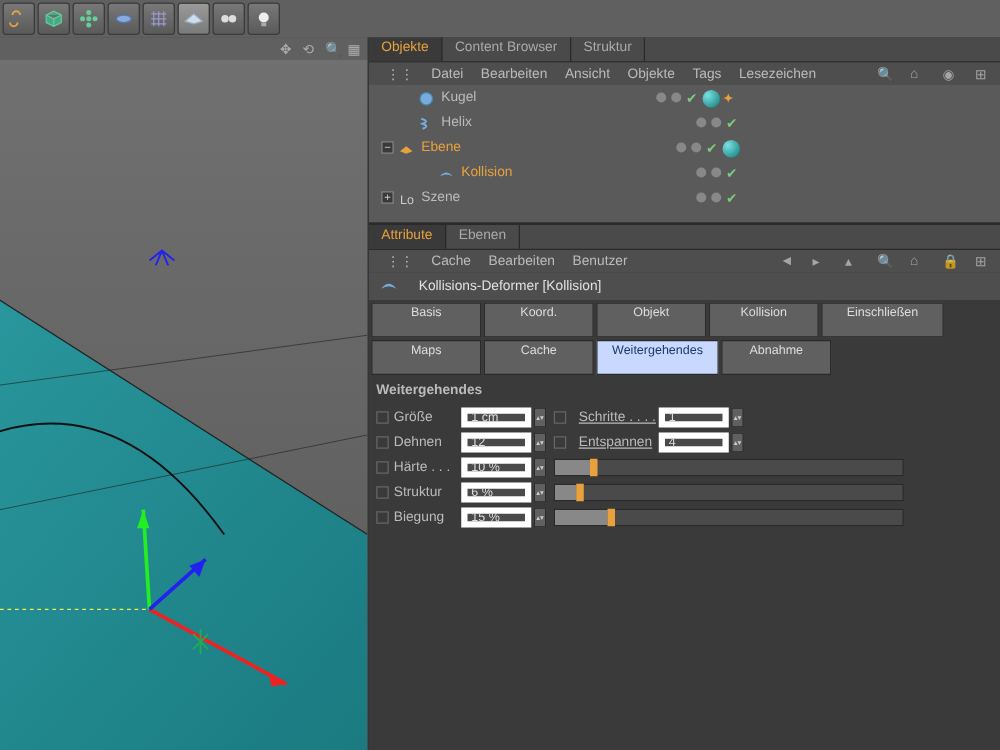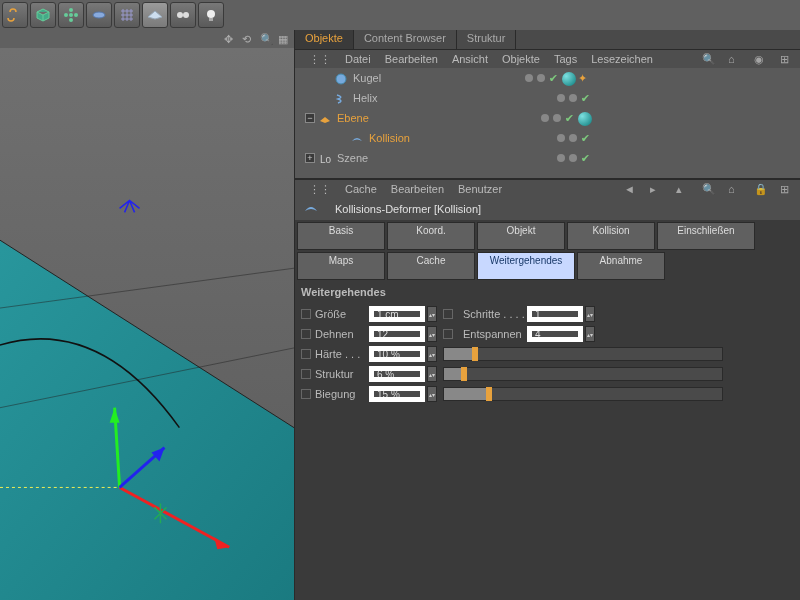--- a/index.html
+++ b/index.html
@@ -39,21 +39,21 @@
   .cat-btn { flex: 0 0 auto; width: 88px; height: 28px; background: #606060; border: 1px solid #2a2a2a; text-align: center; line-height: 15px; color: #ddd; cursor: pointer; font-size: 10px; }
   .cat-btn.wide { width: 98px; }
   .cat-btn.sel { background: #c8d8ff; color: #1a3a6a; }
   .section-head { color: #bbb; font-weight: bold; padding: 4px 6px; font-size: 11px; }
   .param-grid { padding: 2px 6px; }
   .param-row { display: flex; align-items: center; height: 20px; gap: 2px; }
   .param-check { width: 10px; height: 10px; border: 1px solid #666; background: #3a3a3a; margin-right: 2px; }
   .param-label { width: 52px; color: #bbb; }
   .param-input { width: 56px; height: 16px; background: #4a4a4a; border: 5px solid #ffffff; color: #ddd; padding: 0 3px; font-size: 10px; }
   .param-spin { width: 10px; height: 16px; background: #606060; border: 1px solid #2a2a2a; display: flex; flex-direction: column; justify-content: center; align-items: center; font-size: 6px; cursor: pointer; }
-  .param-label2 { width: 68px; color: #bbb; padding-left: 6px; }
+  .param-label2 { width: 68px; color: #bbb; padding-left: 6px; text-decoration: underline; }
   .slider-row { display: flex; align-items: center; height: 20px; gap: 2px; }
   .slider-track { flex: 1; max-width: 280px; height: 14px; background: #4a4a4a; border: 1px solid #2a2a2a; position: relative; margin-left: 4px; }
   .slider-fill { position: absolute; top: 0; bottom: 0; left: 0; background: #888; }
   .slider-handle { position: absolute; top: -1px; bottom: -1px; width: 6px; background: #e8a23d; }
   .menubar-icon { width: 12px; height: 12px; opacity: 0.8; cursor: pointer; }
   svg { display: block; }
 </style>
 </head>
 <body>
 
@@ -243,20 +243,24 @@
             <span class="tree-right">
               <span class="dot"></span>
               <span class="dot"></span>
               <span class="chk">✔</span>
             </span>
           </div>
         </div>
     </div>
 
     <div class="attr-panel">
+      <div class="panel-tabs">
+        <div class="tab active">Attribute</div>
+        <div class="tab">Ebenen</div>
+      </div>
       <div class="attr-menubar">
         <span>⋮⋮</span>
         <span>Cache</span>
         <span>Bearbeiten</span>
         <span>Benutzer</span>
         <span class="spacer"></span>
         <span class="menubar-icon">◄</span>
         <span class="menubar-icon">▸</span>
         <span class="menubar-icon">▴</span>
         <span class="menubar-icon">🔍</span>

